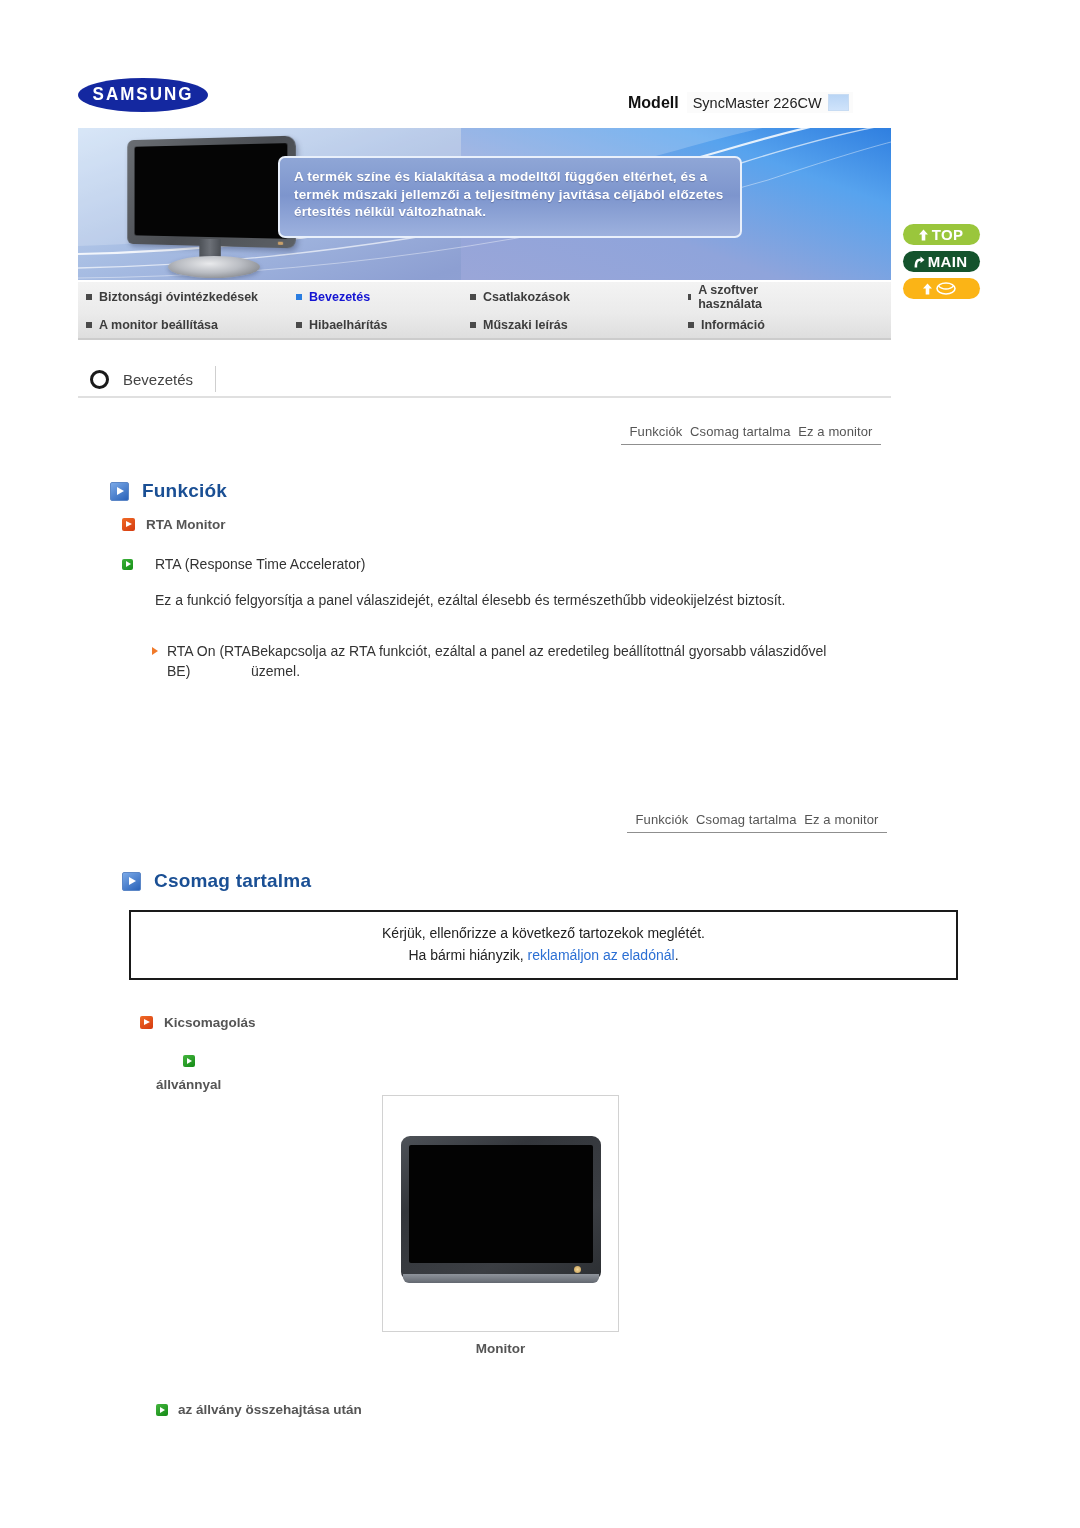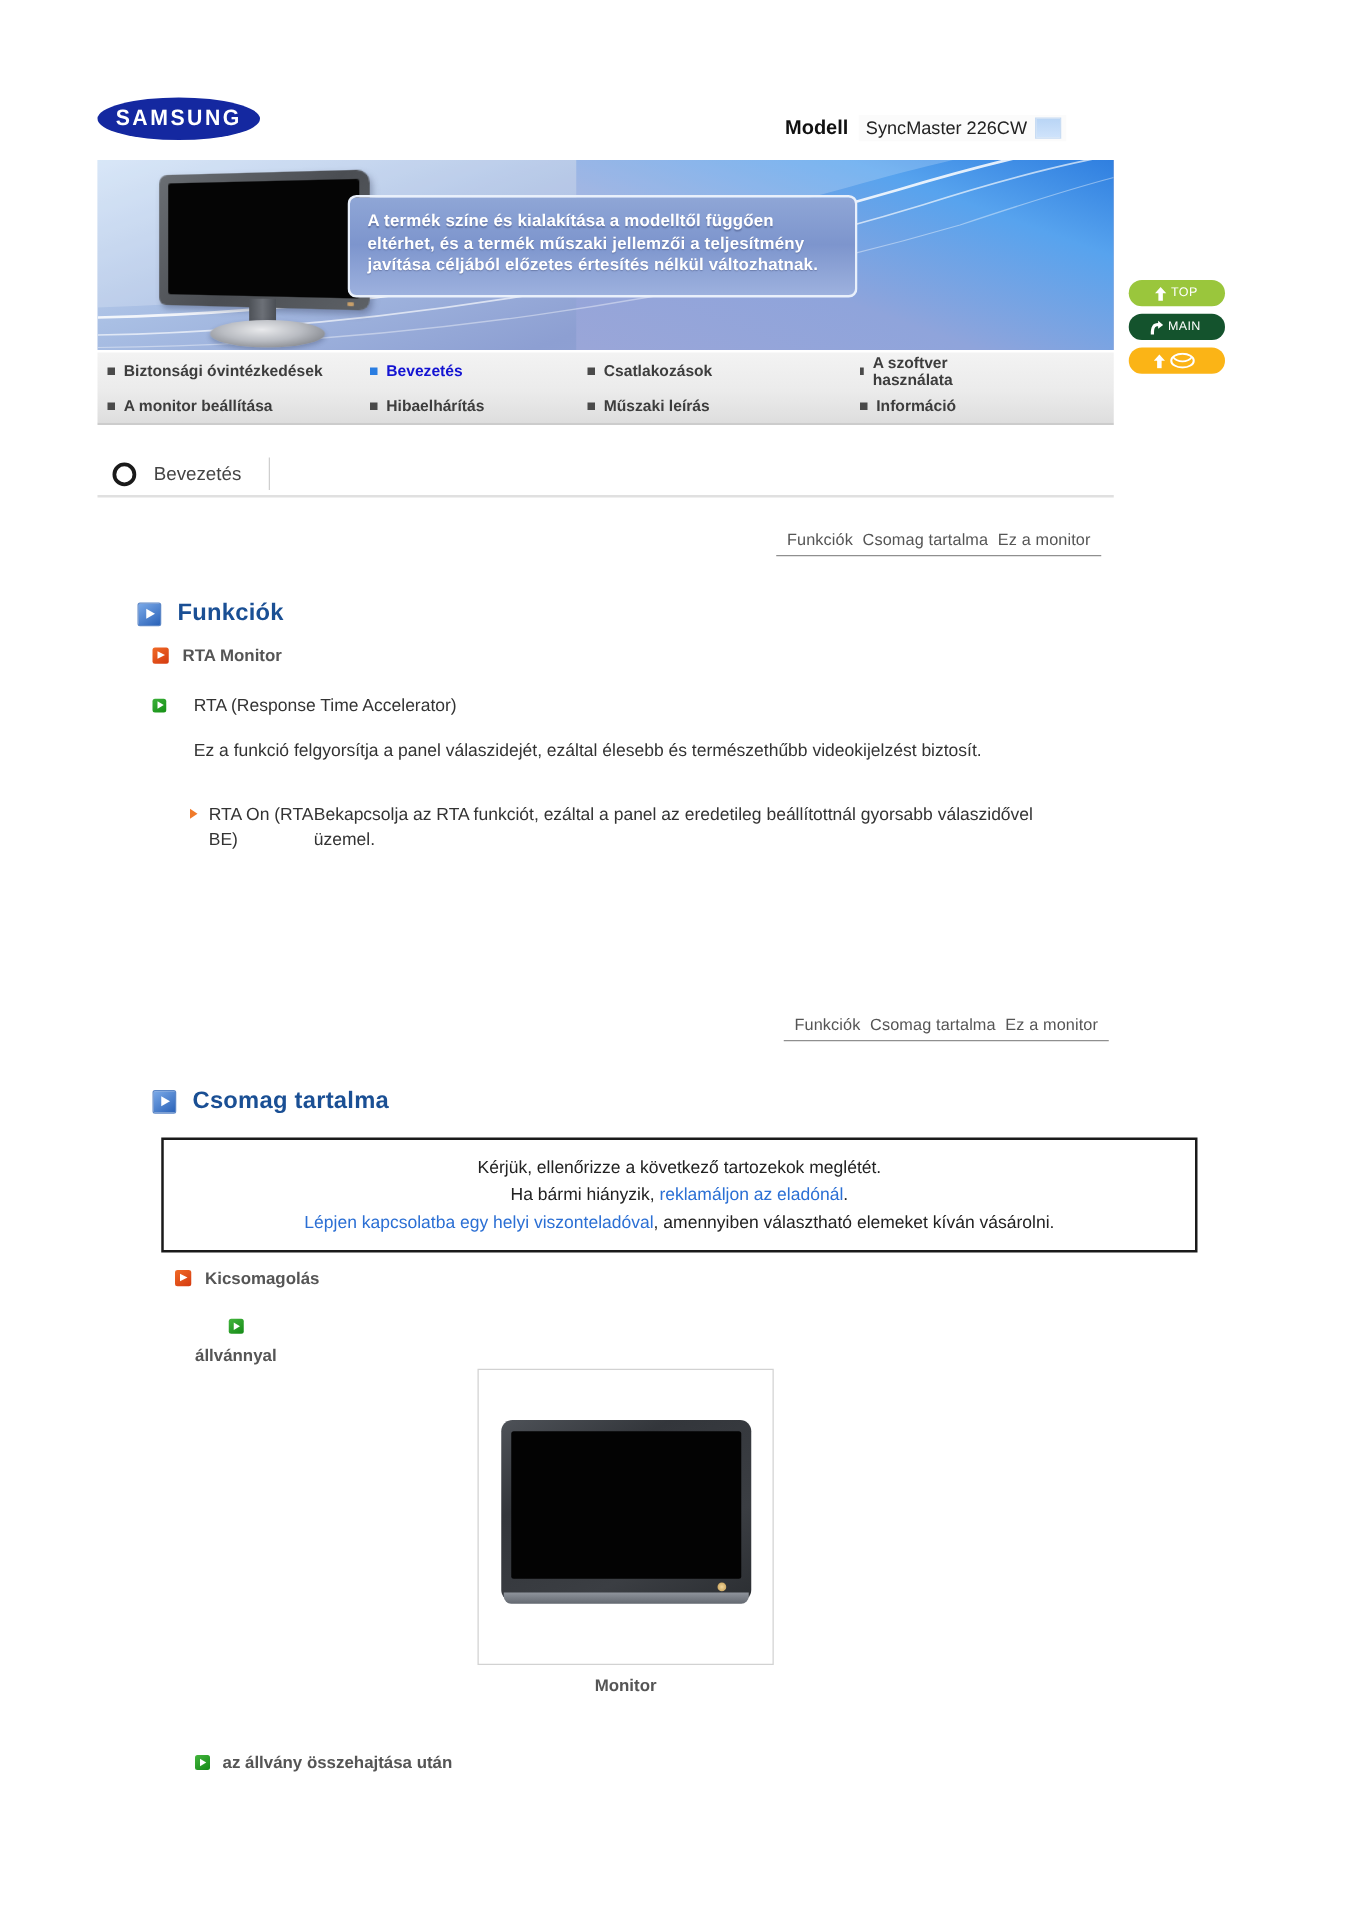--- a/index.html
+++ b/index.html
@@ -140,21 +140,21 @@
     width: 92px; height: 22px;
     background: radial-gradient(ellipse at 45% 35%, #e9eaec 0%, #b9bcc2 45%, #8d9096 75%, #6e7177 100%);
     border-radius: 50%;
     box-shadow: 0 2px 4px rgba(40,50,80,.30);
   }
 
   .banner-note {
     position: absolute;
     left: 200px;
     top: 28px;
-    width: 408px;
+    width: 464px;
     min-height: 82px;
     background: linear-gradient(180deg, #8fa6d6 0%, #7d95cd 48%, #9db1de 100%);
     border: 2px solid #e9f0fb;
     border-radius: 7px;
     padding: 10px 14px 12px 14px;
     box-sizing: border-box;
   }
   .banner-note p {
     margin: 0;
     color: #ffffff;
@@ -176,22 +176,22 @@
   }
   .side-btn {
     width: 77px;
     height: 21px;
     border-radius: 11px;
     display: flex;
     align-items: center;
     justify-content: center;
     gap: 3px;
     color: #ffffff;
-    font-size: 10px;
-    font-weight: normal;
+    font-size: 15px;
+    font-weight: bold;
     letter-spacing: .3px;
     box-sizing: border-box;
     padding-right: 2px;
   }
   .side-btn.top  { background: #9ac63c; }
   .side-btn.main { background: #14532d; }
   .side-btn.mail { background: #fbb416; }
   .side-btn svg { display: block; }
 
   
@@ -663,23 +663,20 @@
 <div class="h-main h-csomag">
   <span class="ico-blue"></span>
   <span class="h-text">Csomag tartalma</span>
 </div>
 
 <div class="notice">
   <p>Kérjük, ellenőrizze a következő tartozekok meglétét.</p>
   <p>
     <span>Ha bármi hiányzik, </span><span class="lnk">reklamáljon az eladónál</span><span>.</span>
   </p>
-  <p>
-    <span class="lnk">Lépjen kapcsolatba egy helyi viszonteladóval</span><span>, amennyiben választható elemeket kíván vásárolni.</span>
-  </p>
 </div>
 
 <div class="h-sub h-kics">
   <span class="ico-red"></span>
   <span class="hs-text">Kicsomagolás</span>
 </div>
 
 <div class="h-sub2 h-allvannyal">
   <span class="ico-green"></span>
   <span class="hs2-text">állvánnyal</span>

